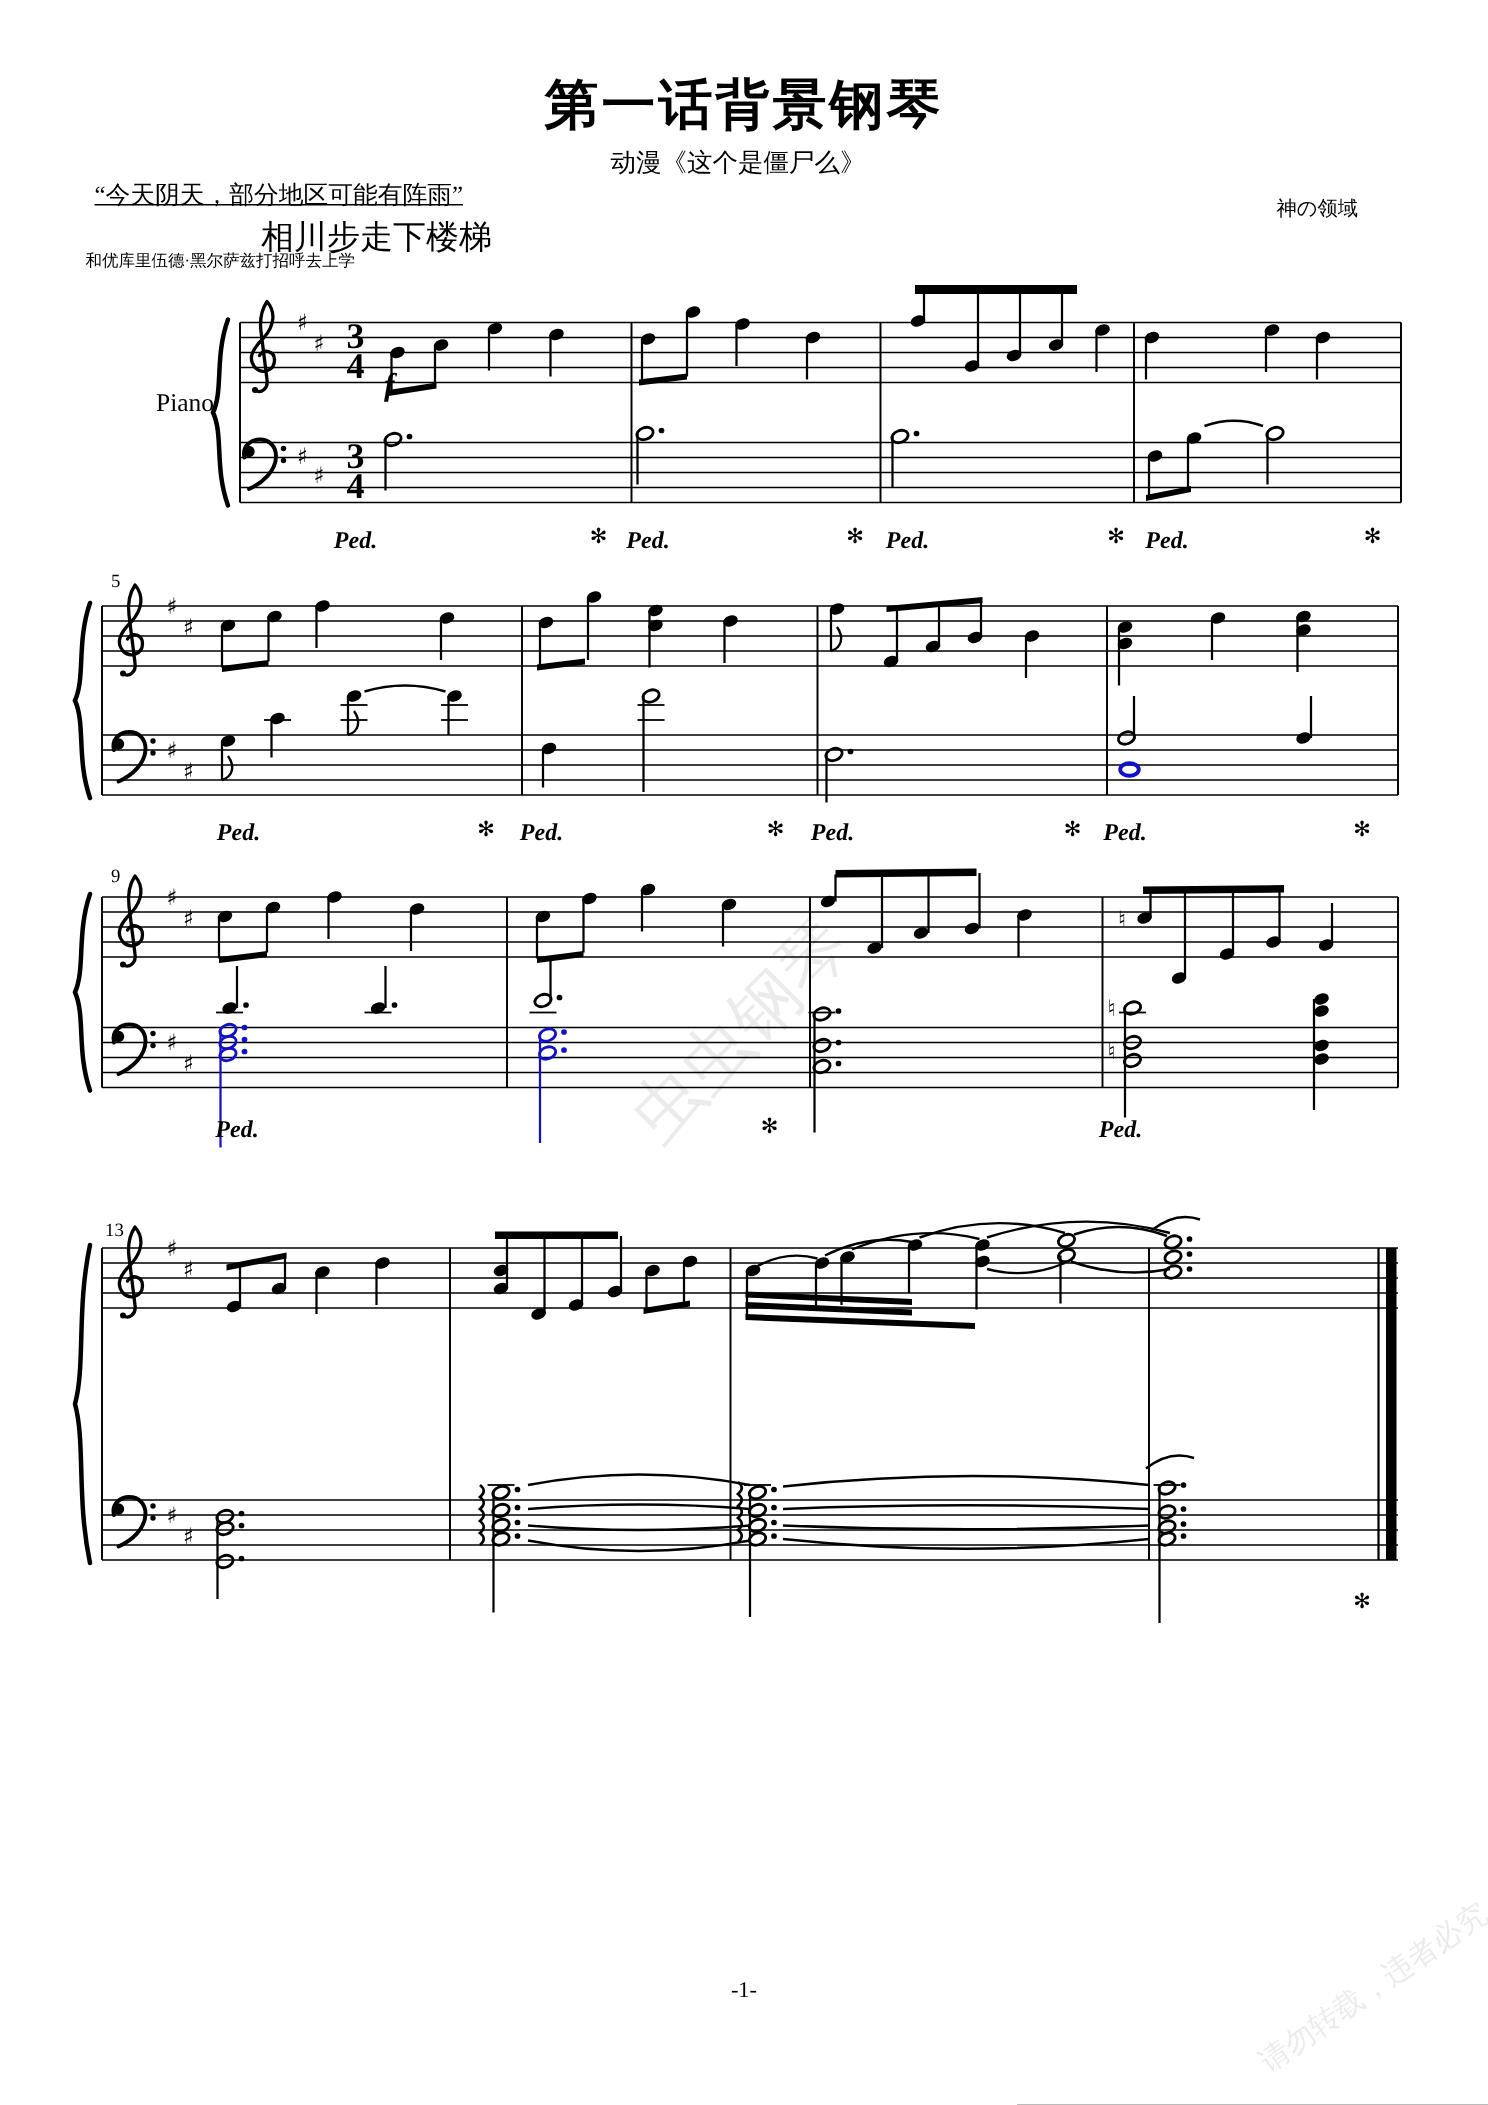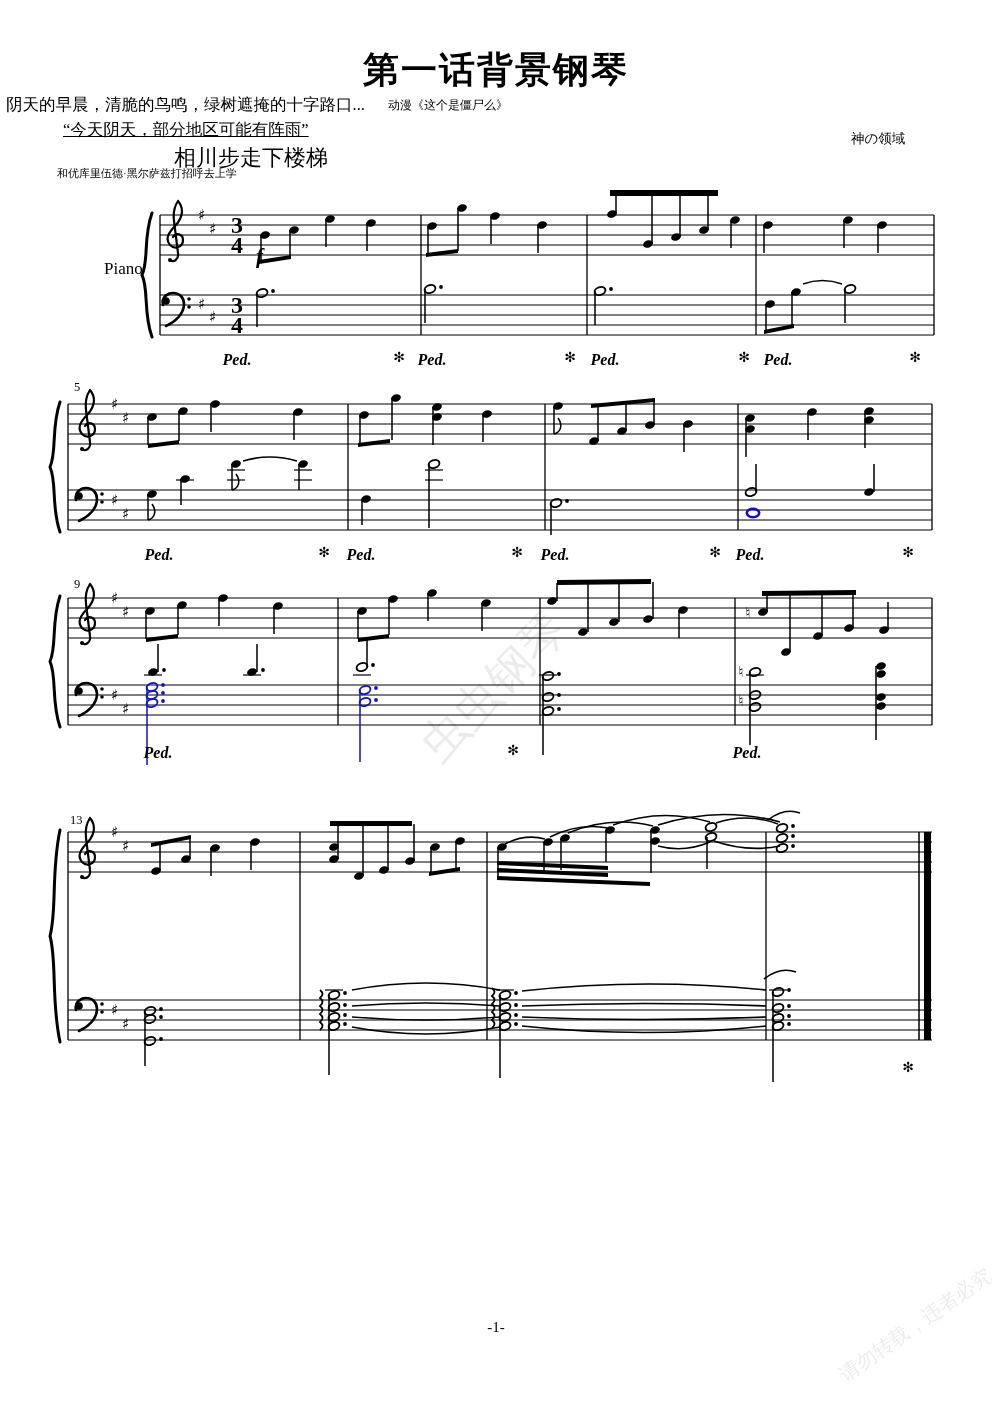--- a/index.html
+++ b/index.html
@@ -4,36 +4,35 @@
 <style>
   html,body{margin:0;padding:0;background:#888;}
   .page{position:relative;width:992px;height:1403px;background:#ffffff;overflow:hidden;
         font-family:"Liberation Serif","DejaVu Serif",serif;color:#000;}
   .abs{position:absolute;white-space:nowrap;}
   .title{left:0;right:0;top:46px;text-align:center;font-size:36px;font-weight:bold;letter-spacing:2px;}
   .desc1{left:6px;top:94px;font-size:16.5px;}
   .desc2{left:63px;top:119px;font-size:16.5px;text-decoration:underline;}
   .desc3{left:142px;top:143px;font-size:22px;margin-left:32px;}
   .desc4{left:57px;top:166px;font-size:11px;}
-  .subtitle{left:388px;top:97px;font-size:12px;}
+  .subtitle{left:407px;top:97px;font-size:17px;}
   .credit{left:851px;top:130px;font-size:13.5px;}
   .footer-site{left:0;right:0;top:1290px;text-align:center;font-size:17px;}
   .footer-page{left:0;right:0;top:1319px;text-align:center;font-size:15px;}
   .wm-center{left:395px;top:640px;width:230px;font-size:46px;color:rgba(0,0,0,0.08);
              transform:rotate(-45deg);font-family:"Liberation Sans",sans-serif;}
   .wm-corner{left:822px;top:1300px;width:220px;font-size:20px;color:rgba(0,0,0,0.08);
              transform:rotate(-35deg);font-family:"Liberation Sans",sans-serif;}
   svg#score{position:absolute;left:0;top:0;}
 </style>
 </head>
 <body>
 
 <div class="page">
   <div class="abs title">第一话背景钢琴</div>
-  <div class="abs desc1">阴天的早晨，清脆的鸟鸣，绿树遮掩的十字路口...</div>
   <div class="abs subtitle">动漫《这个是僵尸么》</div>
   <div class="abs desc2">“今天阴天，部分地区可能有阵雨”</div>
   <div class="abs desc3">相川步走下楼梯</div>
   <div class="abs desc4">和优库里伍德·黑尔萨兹打招呼去上学</div>
   <div class="abs credit">神の领域</div>
 
   <div class="abs wm-center">虫虫钢琴</div>
 
   <svg id="score" width="992" height="1403" viewBox="0 0 992 1403">
       <g>

